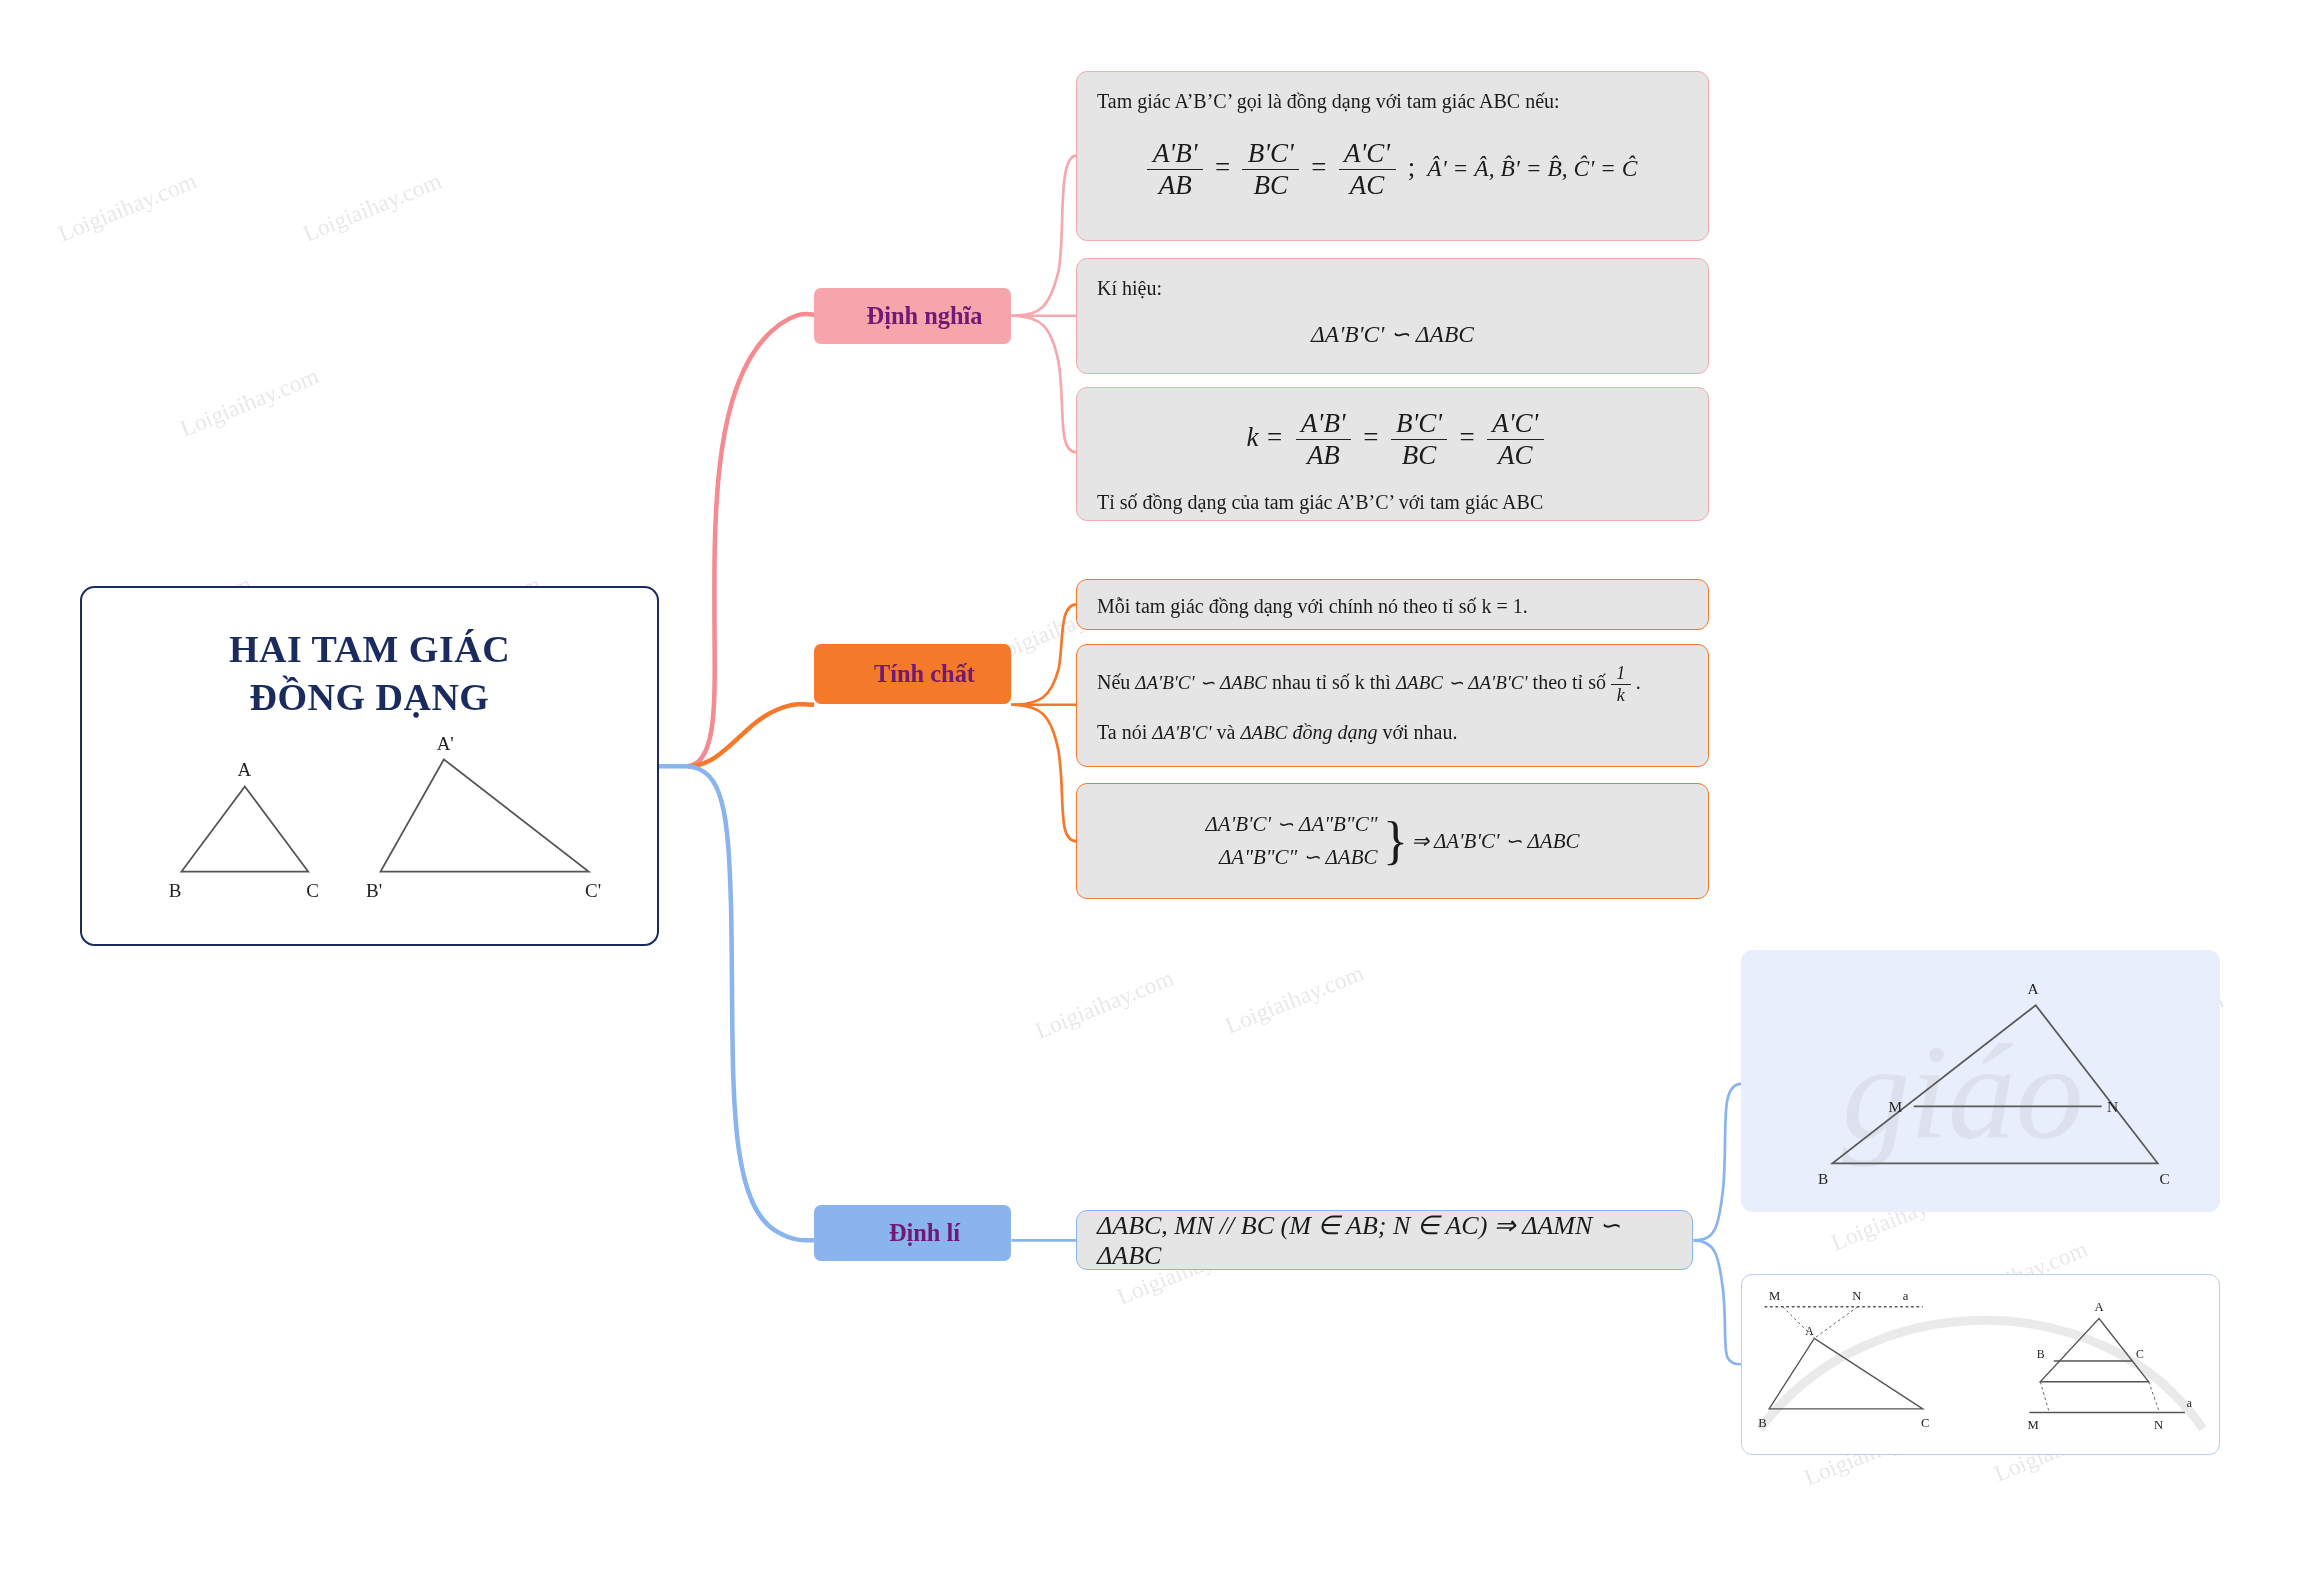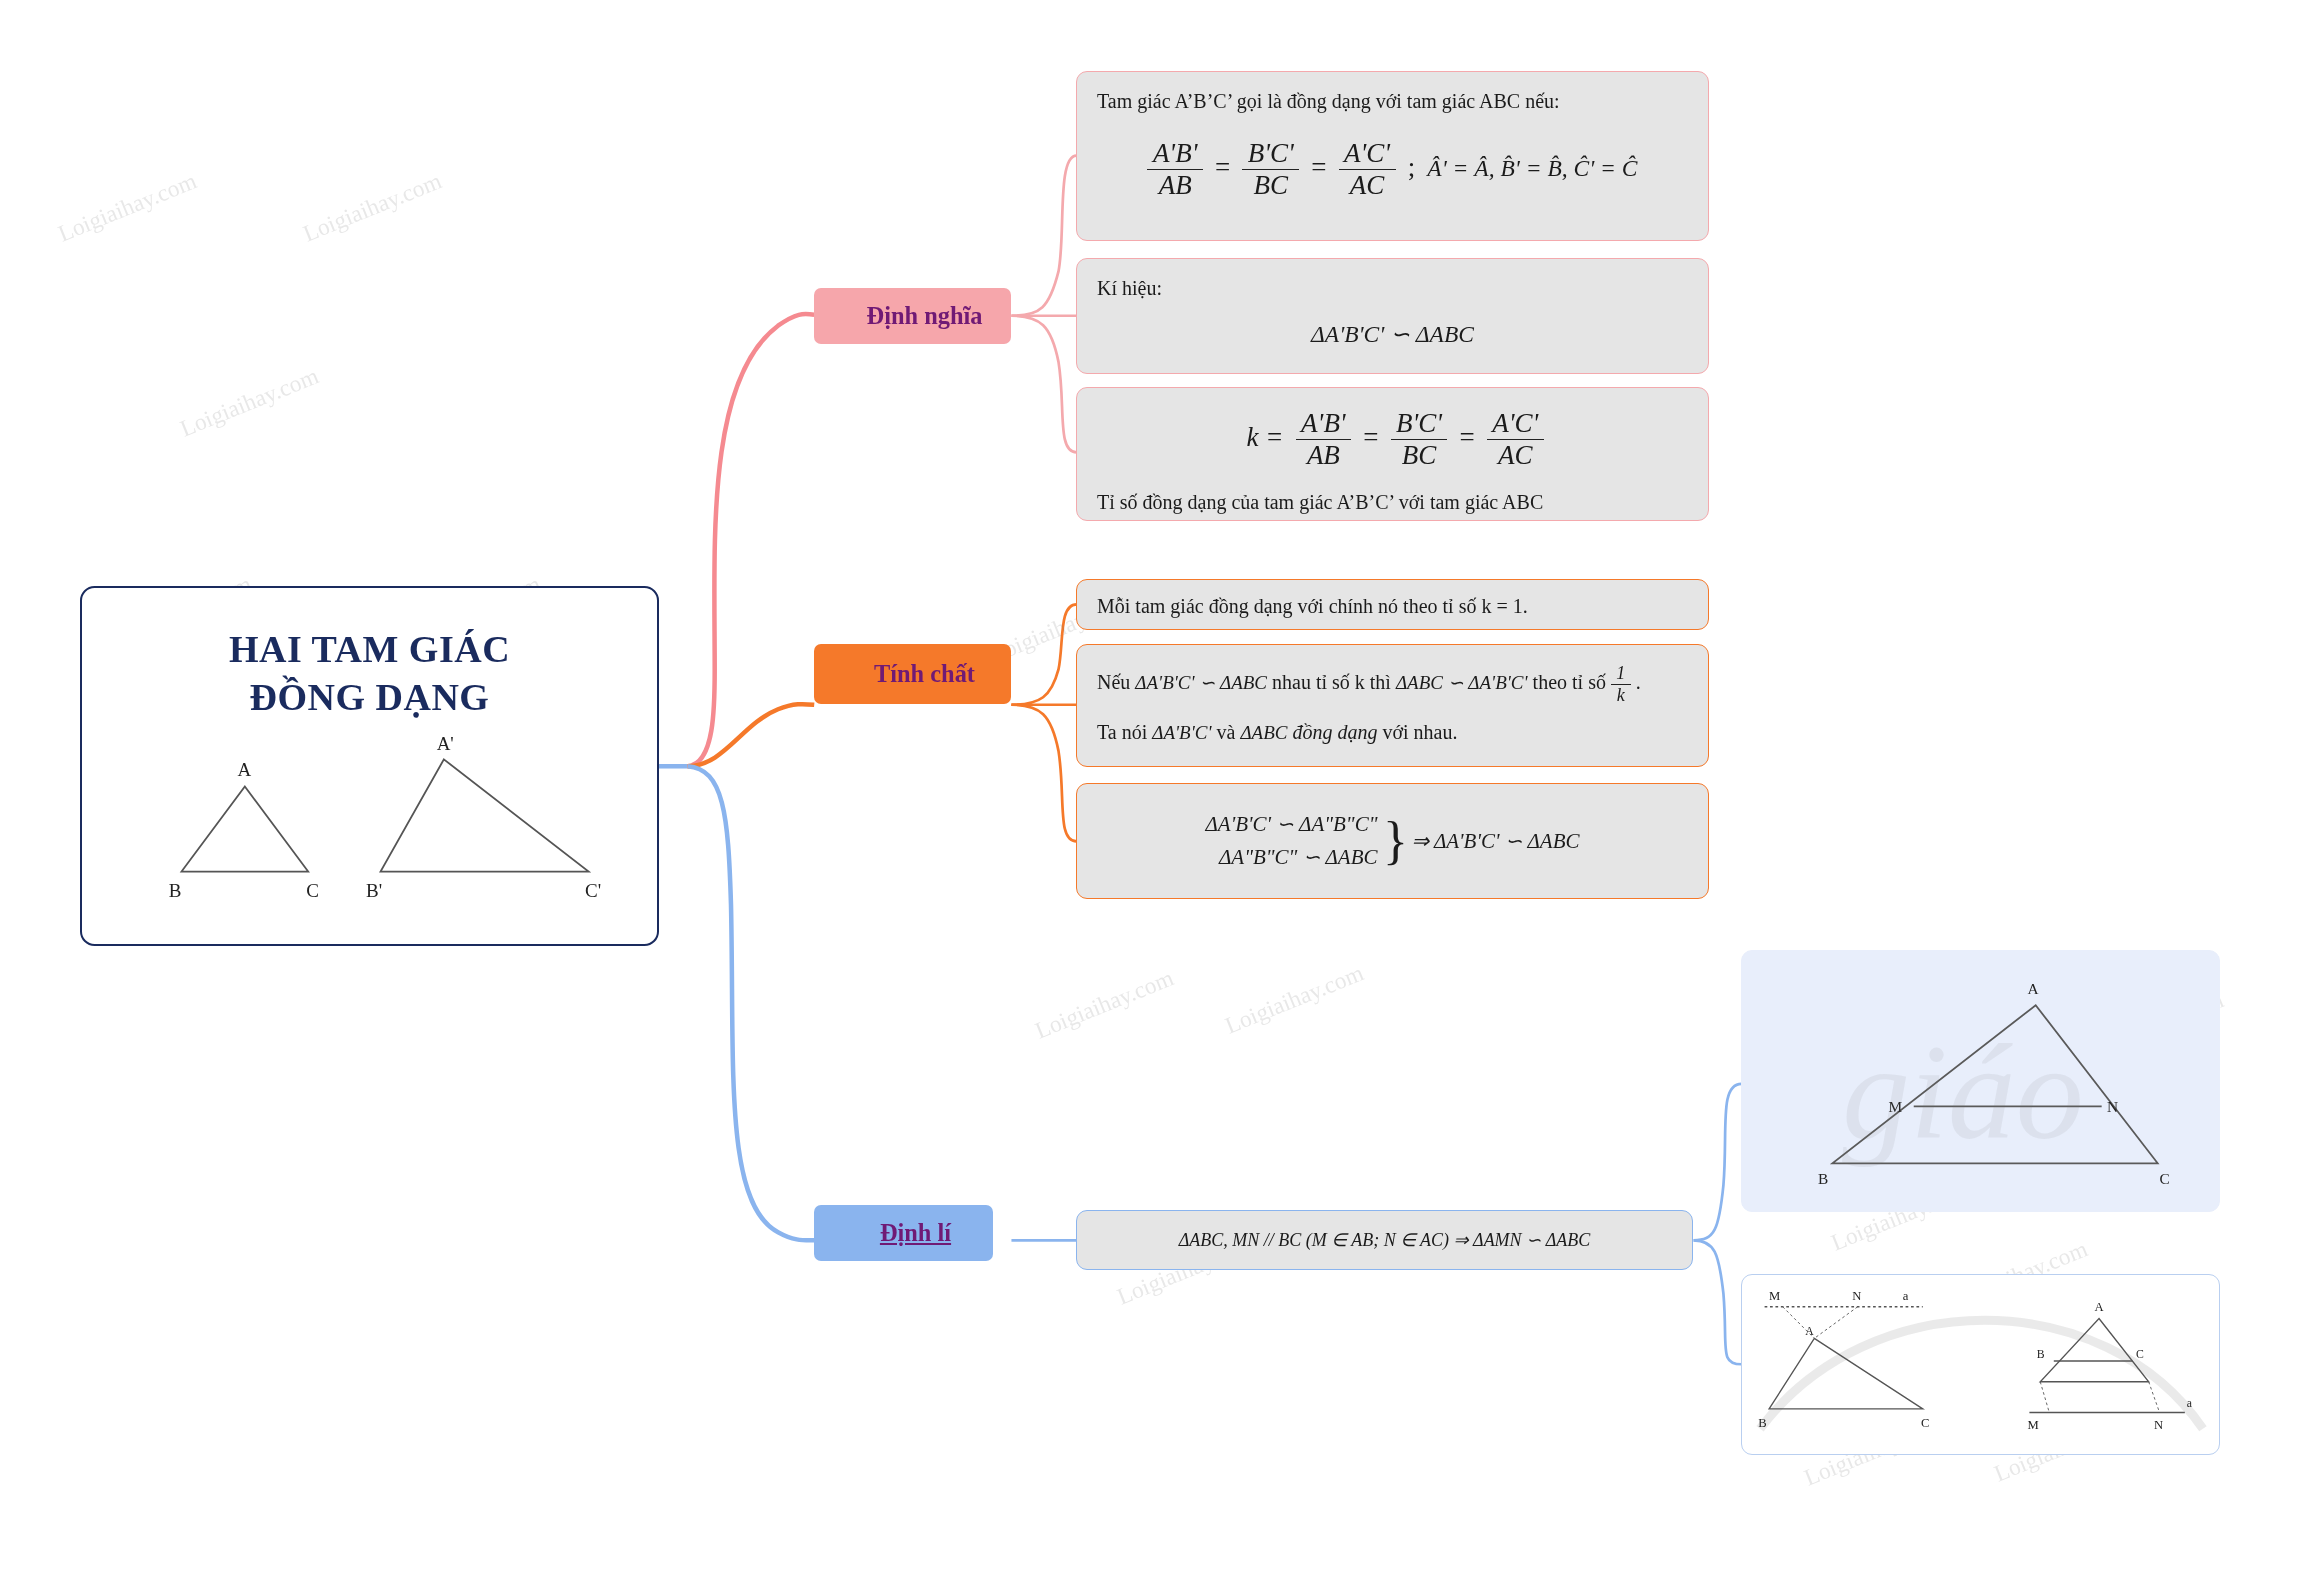--- a/index.html
+++ b/index.html
@@ -87,23 +87,22 @@
   }
   #lbl-dinhnghia {
     left: 814px; top: 288px; width: 197px; height: 56px;
     background: #f6a6ab;
   }
   #lbl-tinhchat {
     left: 814px; top: 644px; width: 197px; height: 60px;
     background: #f5792a;
   }
   #lbl-dinhli {
-    left: 814px; top: 1205px; width: 179px; height: 56px;
+    left: 814px; top: 1205px; width: 197px; height: 56px;
     background: #8ab4ee;
-    text-decoration: underline;
   }
   
   .card {
     position: absolute;
     border-radius: 11px;
     background: #e5e5e5;
     box-sizing: border-box;
     font-size: 20px;
     color: #1b1b1b;
     padding: 14.5px 20px;
@@ -298,21 +297,21 @@
       <div style="text-align:right;">
         <div class="math" style="font-size:21px;">ΔA'B'C' ∽ ΔA"B"C"</div>
         <div class="math" style="font-size:21px; margin-top:7.2px;">ΔA"B"C" ∽ ΔABC</div>
       </div>
       <div style="font-size:52px; line-height:0.8; margin:0 3.6px 0 5.4px; font-family:'Liberation Serif',serif;">}</div>
       <div class="math" style="font-size:21px;">⇒ ΔA'B'C' ∽ ΔABC</div>
     </div>
   </div>
 
   <div class="card blue" style="left:1076px; top:1210px; width:617px; height:60px; display:flex; align-items:center; justify-content:center;">
-    <span class="math" style="font-size:18px;">ΔABC, MN // BC (M ∈ AB; N ∈ AC) ⇒ ΔAMN ∽ ΔABC</span>
+    <span class="math" style="font-size:26px;">ΔABC, MN // BC (M ∈ AB; N ∈ AC) ⇒ ΔAMN ∽ ΔABC</span>
   </div>
 
   <div class="img-panel" id="panel-top">
     <div class="wm-big" style="left:81px; top:63px;">giáo</div>
     <svg viewBox="0 0 530 290" width="479" height="262">
       <polygon points="325,60 460,235 100,235" fill="none" stroke="#5a5a5a" stroke-width="2"></polygon>
       <line x1="190" y1="172" x2="398" y2="172" stroke="#5a5a5a" stroke-width="2"></line>
       <text x="316" y="48" font-size="17" font-family="Liberation Serif, serif" fill="#222">A</text>
       <text x="162" y="178" font-size="17" font-family="Liberation Serif, serif" fill="#222">M</text>
       <text x="404" y="178" font-size="17" font-family="Liberation Serif, serif" fill="#222">N</text>

